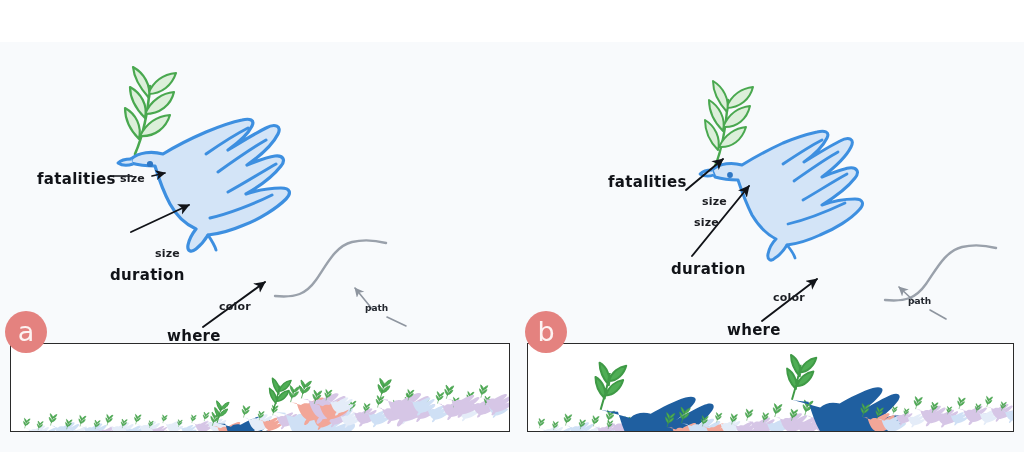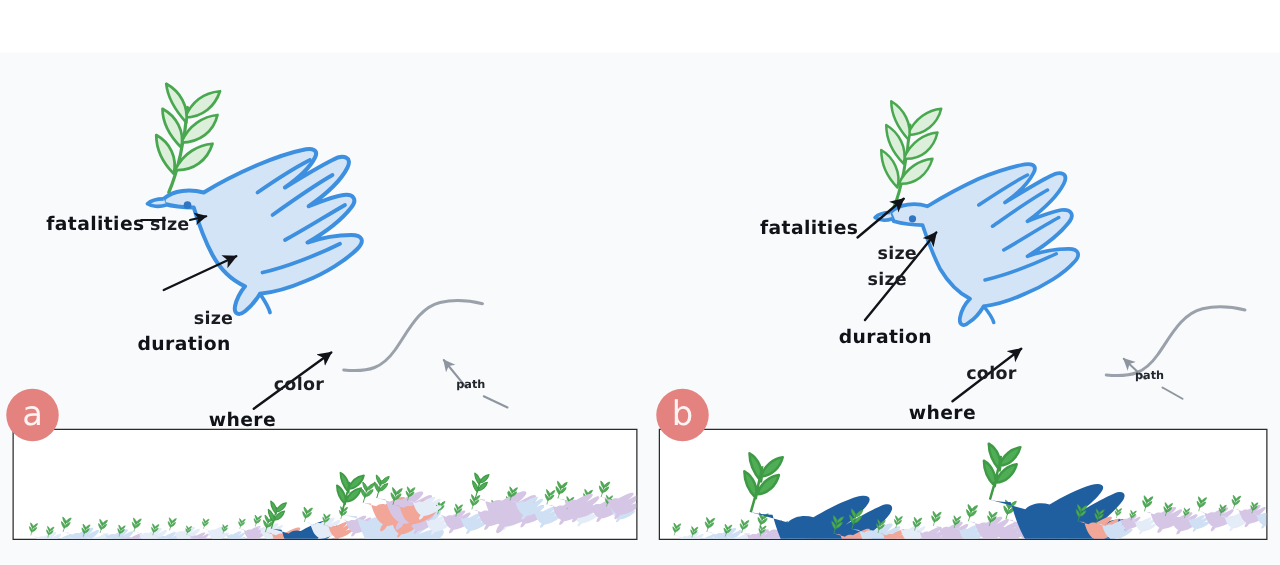--- a/index.html
+++ b/index.html
@@ -36,21 +36,21 @@
     font-weight: 700;
     font-size: 15px;
     letter-spacing: .3px;
     color: #111318;
     white-space: nowrap;
   }
   .lbl-small {
     position: absolute;
     font-family: "DejaVu Sans", sans-serif;
     font-weight: 600;
-    font-size: 14px;
+    font-size: 11px;
     letter-spacing: .2px;
     color: #1b1d22;
     white-space: nowrap;
   }
   .lbl-path {
     position: absolute;
     font-family: "DejaVu Sans", sans-serif;
     font-weight: 700;
     font-size: 9px;
     color: #23272e;

